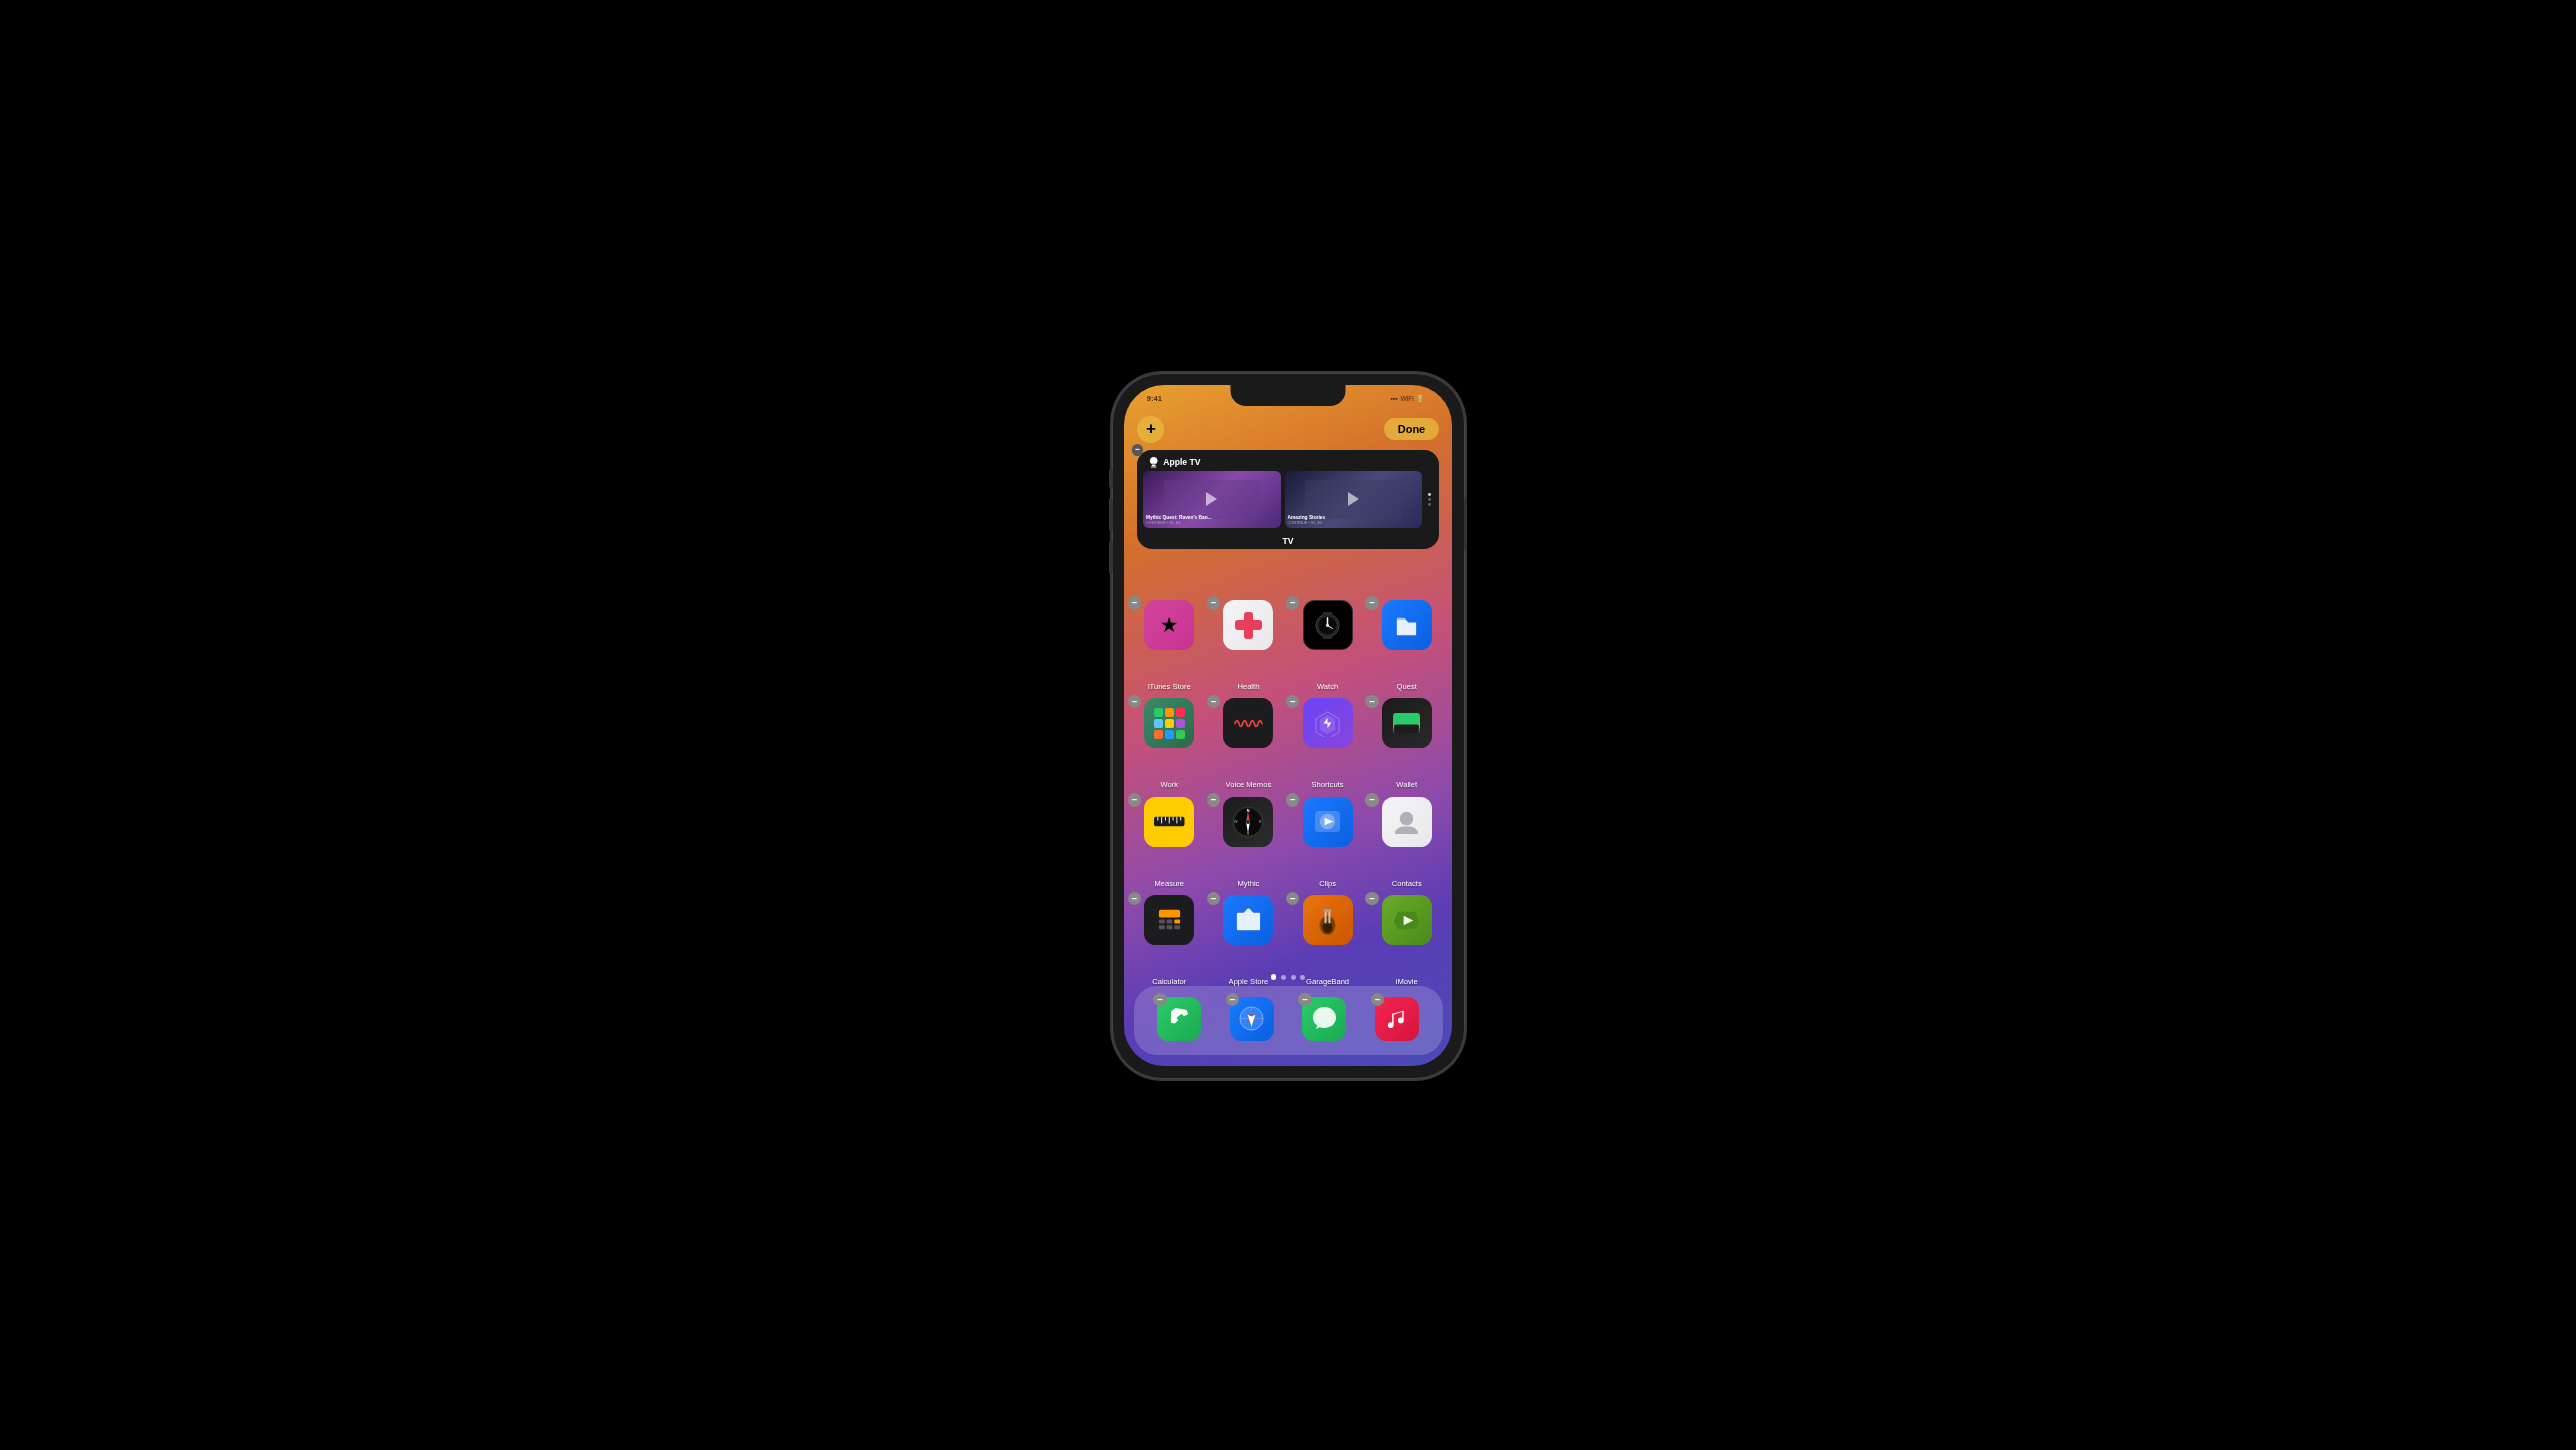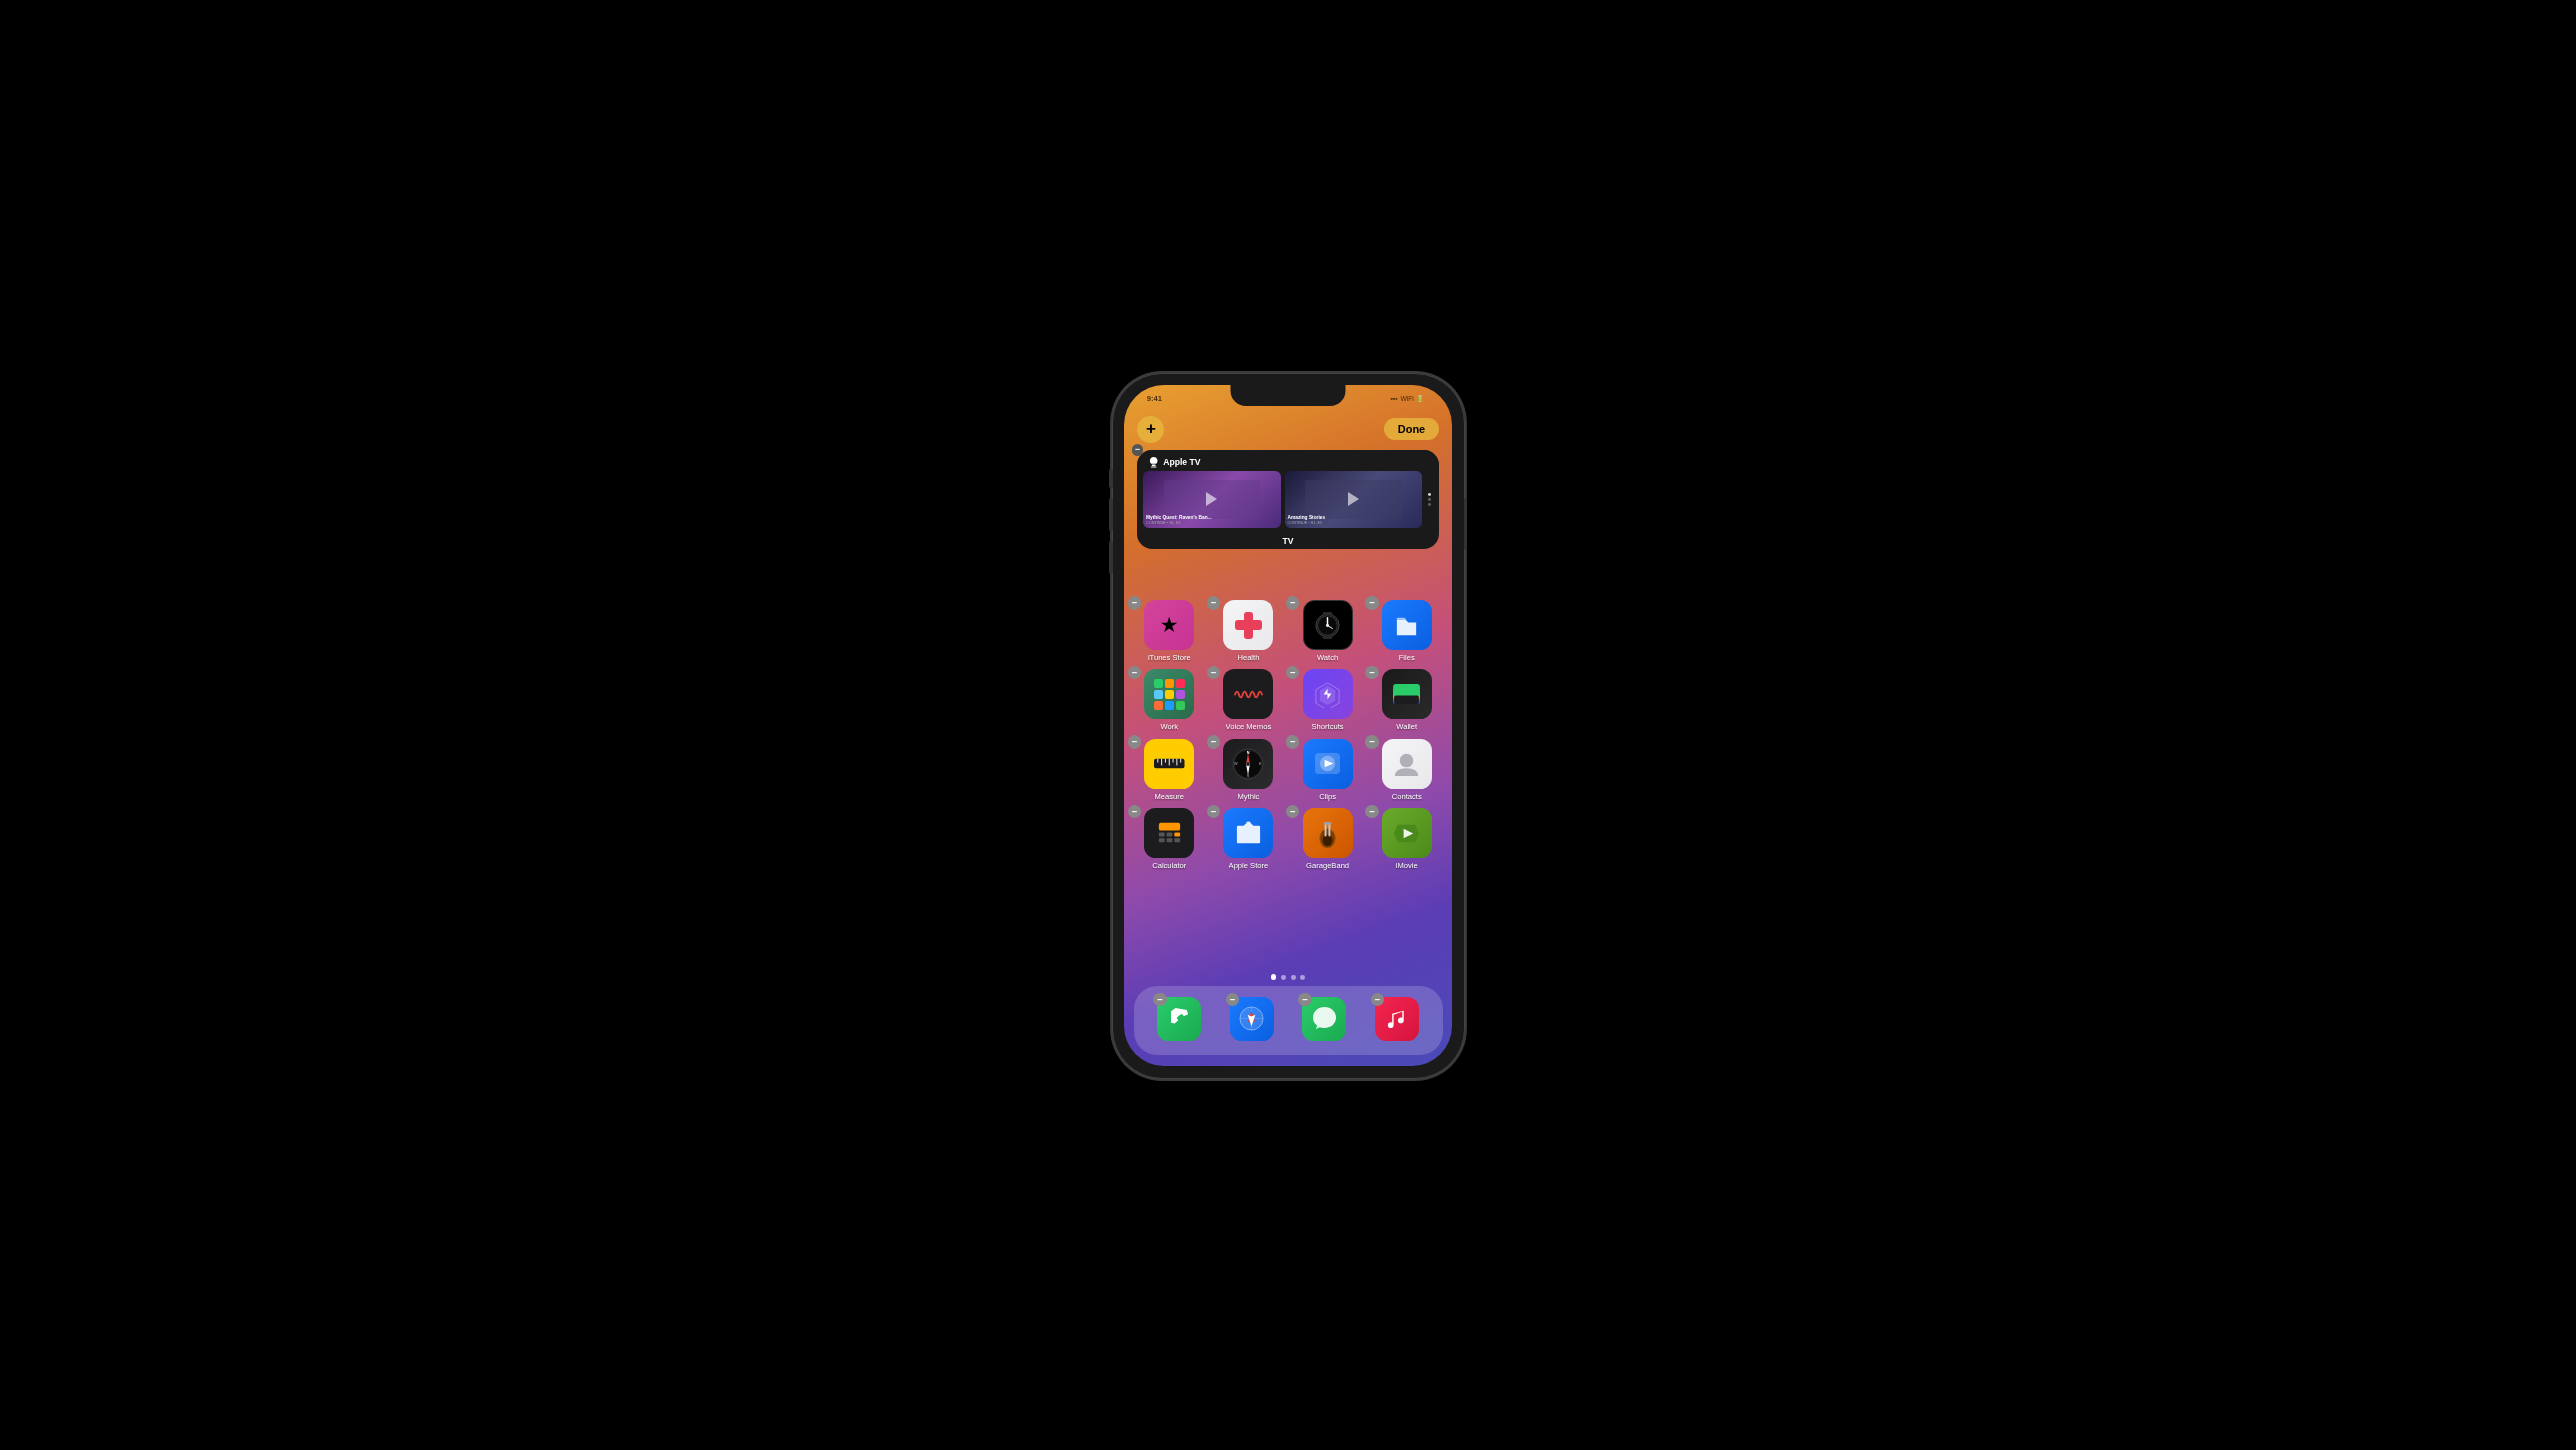--- a/index.html
+++ b/index.html
@@ -223,20 +223,21 @@
     .app-label {
       color: #fff;
       font-size: 7.6px;
       text-align: center;
       font-weight: 400;
       text-shadow: 0 1px 1.9px rgba(0,0,0,0.5);
       max-width: 57px;
       overflow: hidden;
       text-overflow: ellipsis;
       white-space: nowrap;
+      margin-top: 29px;
     }
 
     .remove-dot {
       position: absolute;
       top: -3.8px;
       left: -3.8px;
       width: 13.4px;
       height: 13.4px;
       background: #888;
       border-radius: 50%;
@@ -464,21 +465,21 @@
       </div>
 
       <div class="app-item">
         <div class="remove-dot">−</div>
         <div class="app-icon icon-files">
           <svg width="27" height="27" viewBox="0 0 28 28">
             <path d="M4 8h9l3 3h8v13H4z" fill="rgba(255,255,255,0.9)"></path>
             <path d="M4 6h8l2 2H4z" fill="rgba(255,255,255,0.6)"></path>
           </svg>
         </div>
-        <span class="app-label">Files</span>
+        <span class="app-label">Quest</span>
       </div>
 
       <div class="app-item">
         <div class="remove-dot">−</div>
         <div class="app-icon" style="background:linear-gradient(135deg,#3a8a6a,#2a6a4a);overflow:hidden;padding:3.8px;">
           <div class="folder-grid">
             <div class="folder-mini" style="background:#2acc6a;"></div>
             <div class="folder-mini" style="background:#ff9500;"></div>
             <div class="folder-mini" style="background:#ff2d55;"></div>
             <div class="folder-mini" style="background:#5ac8fa;"></div>

